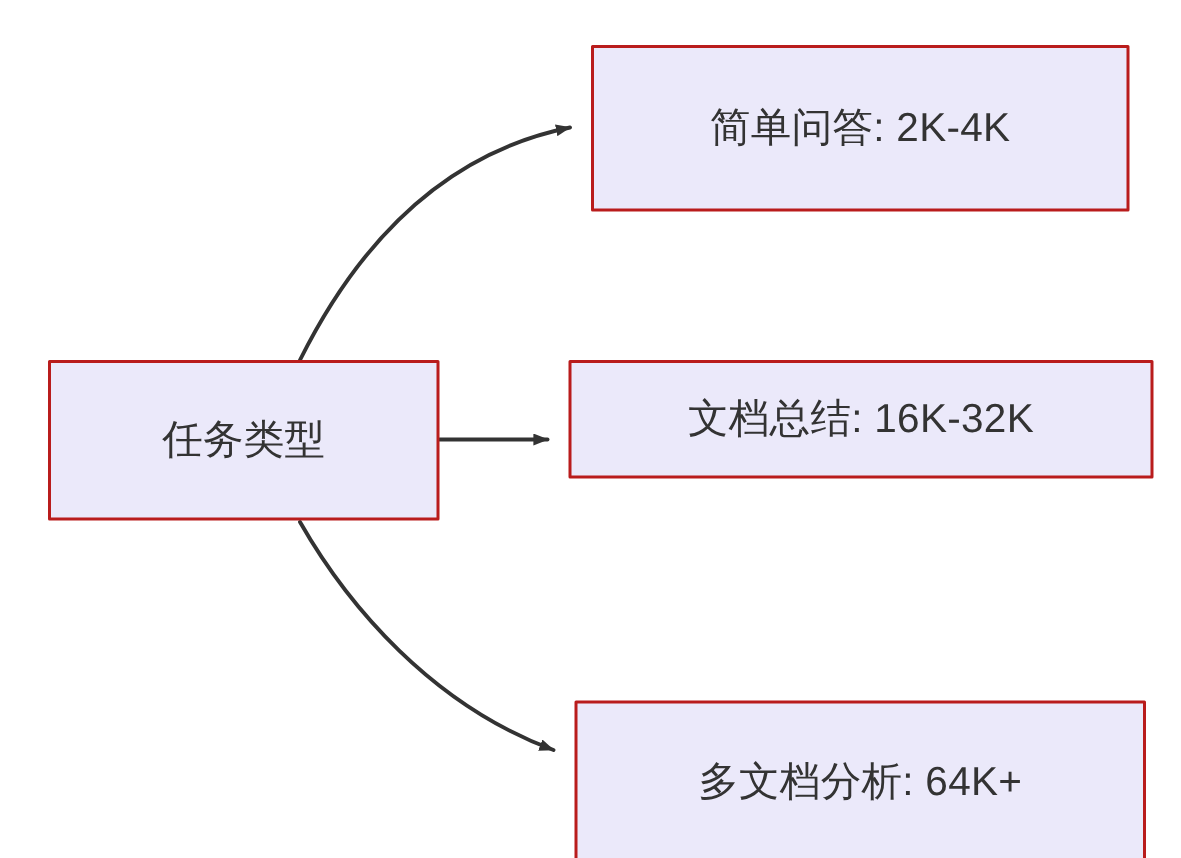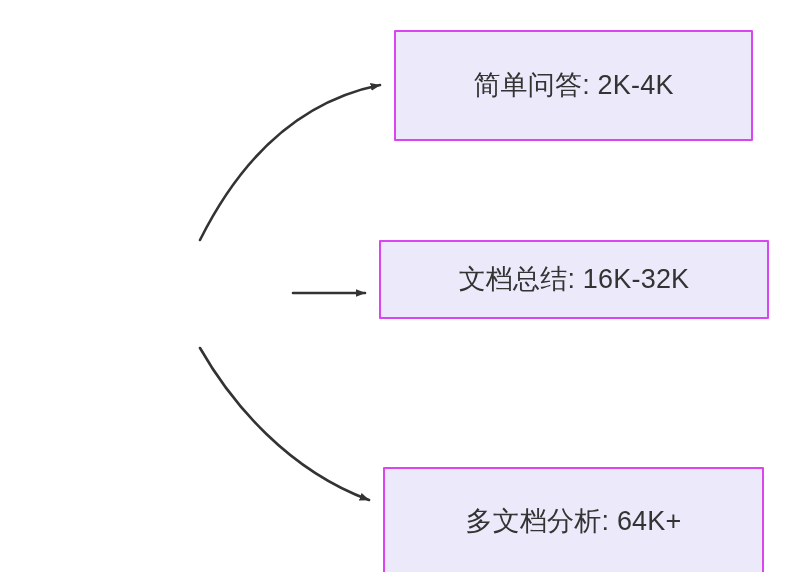--- a/index.html
+++ b/index.html
@@ -23,21 +23,21 @@
     left: 0;
     top: 0;
     width: 787px;
     height: 572px;
     pointer-events: none;
   }
   .node {
     position: absolute;
     box-sizing: border-box;
     background: #ebe9fa;
-    border: 2px solid #d946ef;
+    border: 2px solid #b91c1c;
     border-radius: 1px;
     display: flex;
     align-items: center;
     justify-content: center;
     text-align: center;
     z-index: 2;
   }
   .node-label {
     color: #333333;
     font-size: 27px;
@@ -64,20 +64,23 @@
       </marker>
     </defs>
 
     <path d="M 200,240 C 232,176 286,104 380,85" fill="none" stroke="#333333" stroke-width="2.6" stroke-linecap="round" marker-end="url(#arrowhead)"></path>
 
     <path d="M 293,293 L 365,293" fill="none" stroke="#333333" stroke-width="2.6" stroke-linecap="round" marker-end="url(#arrowhead)"></path>
 
     <path d="M 200,348 C 232,404 288,470 369,500" fill="none" stroke="#333333" stroke-width="2.6" stroke-linecap="round" marker-end="url(#arrowhead)"></path>
   </svg>
 
+  <div class="node" id="node-root">
+    <span class="node-label">任务类型</span>
+  </div>
 
   <div class="node" id="node-simple-qa">
     <span class="node-label">简单问答: 2K-4K</span>
   </div>
 
   <div class="node" id="node-doc-summary">
     <span class="node-label">文档总结: 16K-32K</span>
   </div>
 
   <div class="node" id="node-multi-doc">

